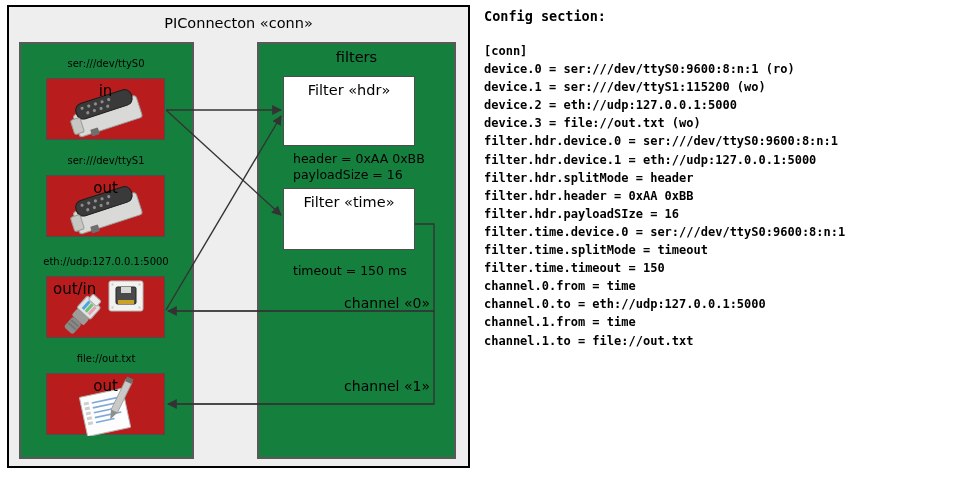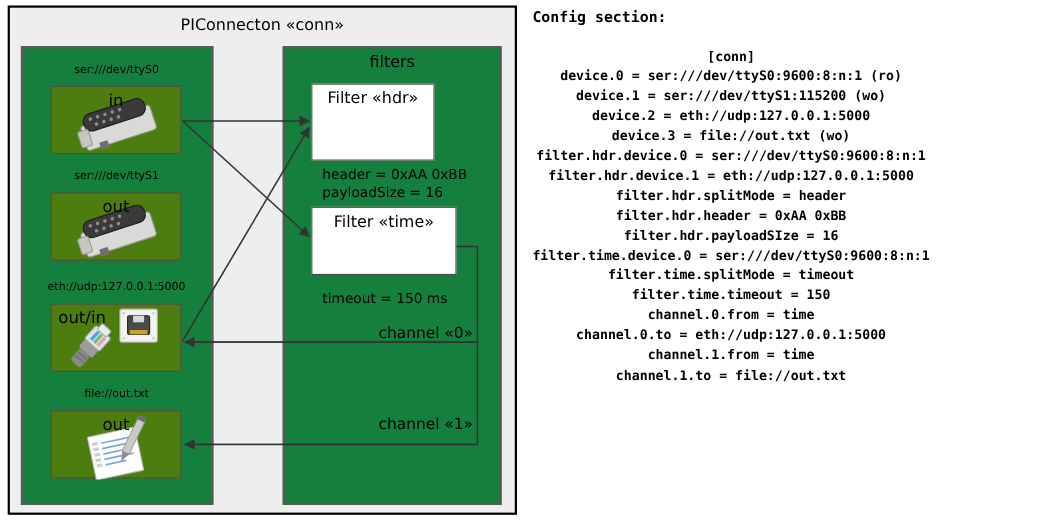--- a/index.html
+++ b/index.html
@@ -61,21 +61,21 @@
   .dev-label {
     position: absolute;
     width: 160px;
     text-align: center;
     font-size: 10px;
     color: #000;
     white-space: nowrap;
   }
   .dev-box {
     position: absolute;
-    background: #4d7c0f;
+    background: #b91c1c;
     border: 1.5px solid #4d4d4d;
     box-sizing: border-box;
   }
   .dev-dir {
     position: absolute;
     top: 3px;
     width: 100%;
     text-align: center;
     font-size: 15px;
     color: #000;
@@ -129,21 +129,21 @@
     position: absolute;
     left: 0; top: 0;
     width: 478px; height: 484px;
     pointer-events: none;
   }
 
   
   #config {
     position: absolute;
     left: 481px; top: 0;
-    width: 483px; height: 440px; text-align: center;
+    width: 483px; height: 440px;
   }
   #config-heading {
     position: absolute;
     left: 3px; top: 8px;
     font-family: "DejaVu Sans Mono", monospace;
     font-size: 13.5px;
     font-weight: bold;
     color: #000;
   }
   #config-body {
@@ -278,21 +278,21 @@
           </g>
         </g>
       </svg>
     </div>
   </div>
 
   <div class="panel" id="panel-filters">
     <div class="panel-title">filters</div>
   </div>
 
-  <div class="filter-box" style="left:283px; top:76px; width:112px; height:70px;text-decoration:underline;">
+  <div class="filter-box" style="left:283px; top:76px; width:132px; height:70px;text-decoration:underline;">
     <div class="filter-title">Filter «hdr»</div>
     <div class="filter-attrs" style="top:30px;">header = 0xAA 0xBB
 payloadSize = 16</div>
   </div>
 
   <div class="filter-box" style="left:283px; top:188px; width:132px; height:62px;">
     <div class="filter-title">Filter «time»</div>
     <div class="filter-attrs" style="top:30px;">timeout = 150 ms</div>
   </div>
 

